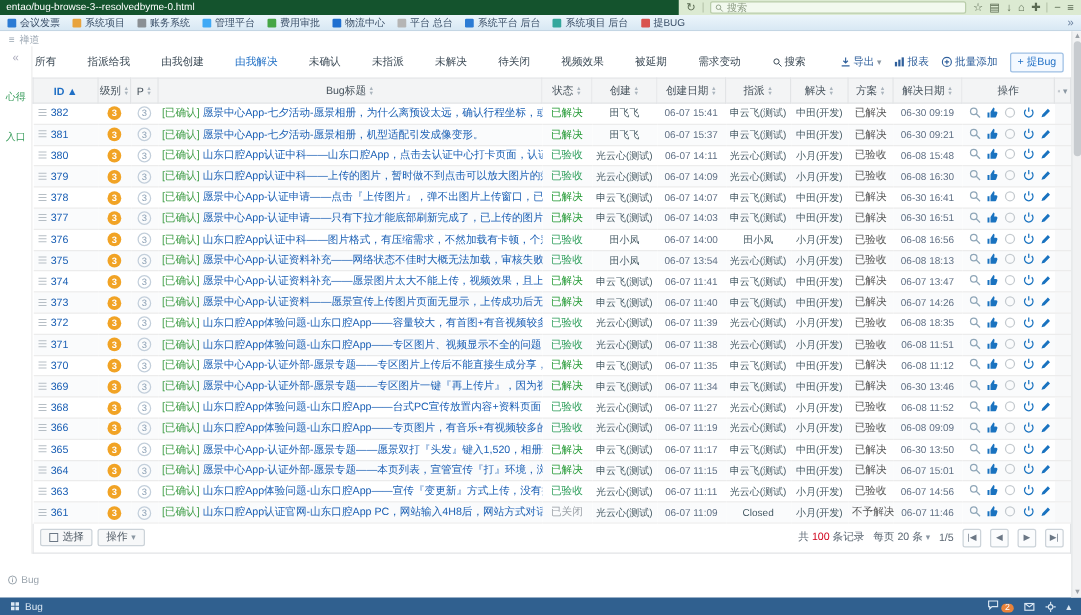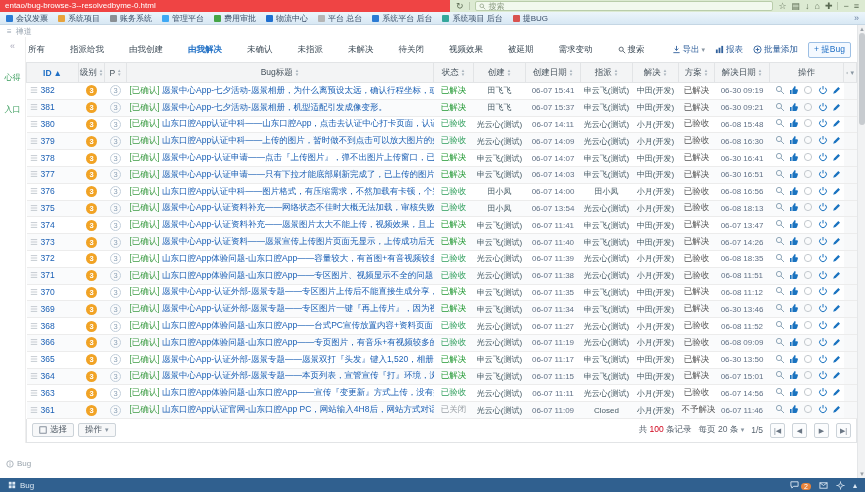--- a/index.html
+++ b/index.html
@@ -1,21 +1,21 @@
 <!DOCTYPE html>
 <html><head>
 <meta charset="utf-8">
 <style>
   *{margin:0;padding:0;box-sizing:border-box}
   html,body{width:865px;height:492px;overflow:hidden}
   body{font-family:"Liberation Sans",sans-serif;font-size:9px;color:#333;background:#fff;position:relative}
 
   
   .browser-bar{height:12px;background:#dcead2;display:flex;align-items:center}
-  .url-box{width:450px;height:12px;background:#ef4444;color:#fff;font-size:8px;line-height:12px;padding-left:5px;white-space:nowrap;overflow:hidden}
+  .url-box{width:543px;height:12px;background:#14532d;color:#fff;font-size:8px;line-height:12px;padding-left:5px;white-space:nowrap;overflow:hidden}
   .chrome-right{flex:1;display:flex;align-items:center;gap:5px;padding:0 6px;color:#5a6a52}
   .chrome-ic{font-size:9px;line-height:10px;cursor:default}
   .search-box{flex:1;height:10px;background:#f2f9ee;border:1px solid #b9cdaa;border-radius:2px;display:flex;align-items:center;gap:3px;padding:0 3px;color:#8a9a80;font-size:8px}
   .sep{width:1px;height:8px;background:#b9c7ae}
 
   .bookmarks{height:13px;background:linear-gradient(#ecf5fb,#d8e8f4);border-bottom:1px solid #c4d6e4;display:flex;align-items:center;gap:10px;padding:0 6px;overflow:hidden}
   .bm{display:flex;align-items:center;gap:3px;color:#3a4f68;font-size:8px;white-space:nowrap}
   .fav{width:7px;height:7px;border-radius:1px;display:inline-block}
   .bm-more{margin-left:auto;color:#6b82a0;font-size:9px}
 
@@ -26,21 +26,21 @@
   .rail{width:26px;border-right:1px solid #eee;padding-top:4px;display:flex;flex-direction:column;align-items:center;gap:3px}
   .rail .collapse{color:#aab;font-size:9px}
   .rail .rail-link{color:#3a9d5d;font-size:8px;margin-top:18px;white-space:nowrap}
   .rail .rail-link+.rail-link{margin-top:18px}
   .content{flex:1;min-width:0}
 
   
   .toolbar{height:25px;display:flex;align-items:center;justify-content:space-between;padding:0 6px 0 2px}
   .filters{display:flex;align-items:center;gap:25px;white-space:nowrap}
   .ftab{color:#3c4a56;font-size:8.5px;cursor:pointer}
-  .ftab.active{color:#1f6fc5;font-weight:bold}
+  .ftab.active{color:#1f6fc5;font-weight:normal}
   .fsearch{display:flex;align-items:center;gap:2px;color:#3c4a56;font-size:8.5px}
   .actions{display:flex;align-items:center;gap:10px;color:#30609c;font-size:8.5px;white-space:nowrap}
   .act{display:flex;align-items:center;gap:2px;cursor:pointer}
   .btn-create{border:1px solid #9dbfe4;border-radius:2px;padding:1px 5px;color:#1f6fc5;background:#f4f9ff}
 
   
   table{width:831px;border-collapse:collapse;table-layout:fixed}
   thead th{height:20px;background:#f3f4f5;border:1px solid #e2e4e6;border-left:none;font-weight:normal;color:#46525c;font-size:8.5px;padding:0 2px;white-space:nowrap;overflow:hidden}
   thead th:first-child{border-left:1px solid #e2e4e6}
   .th-in{display:flex;align-items:center;justify-content:center;gap:2px}

